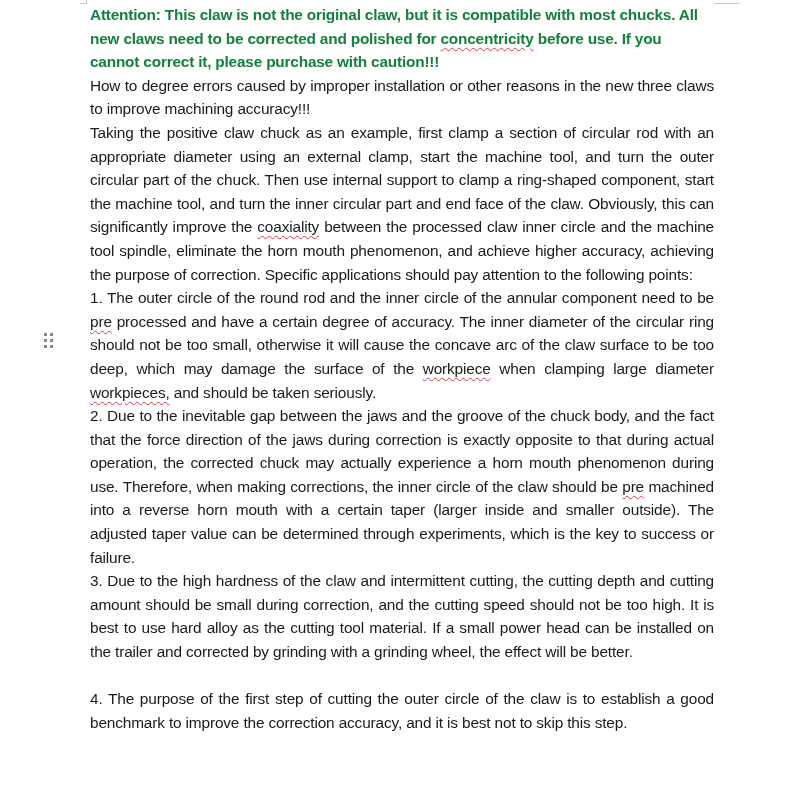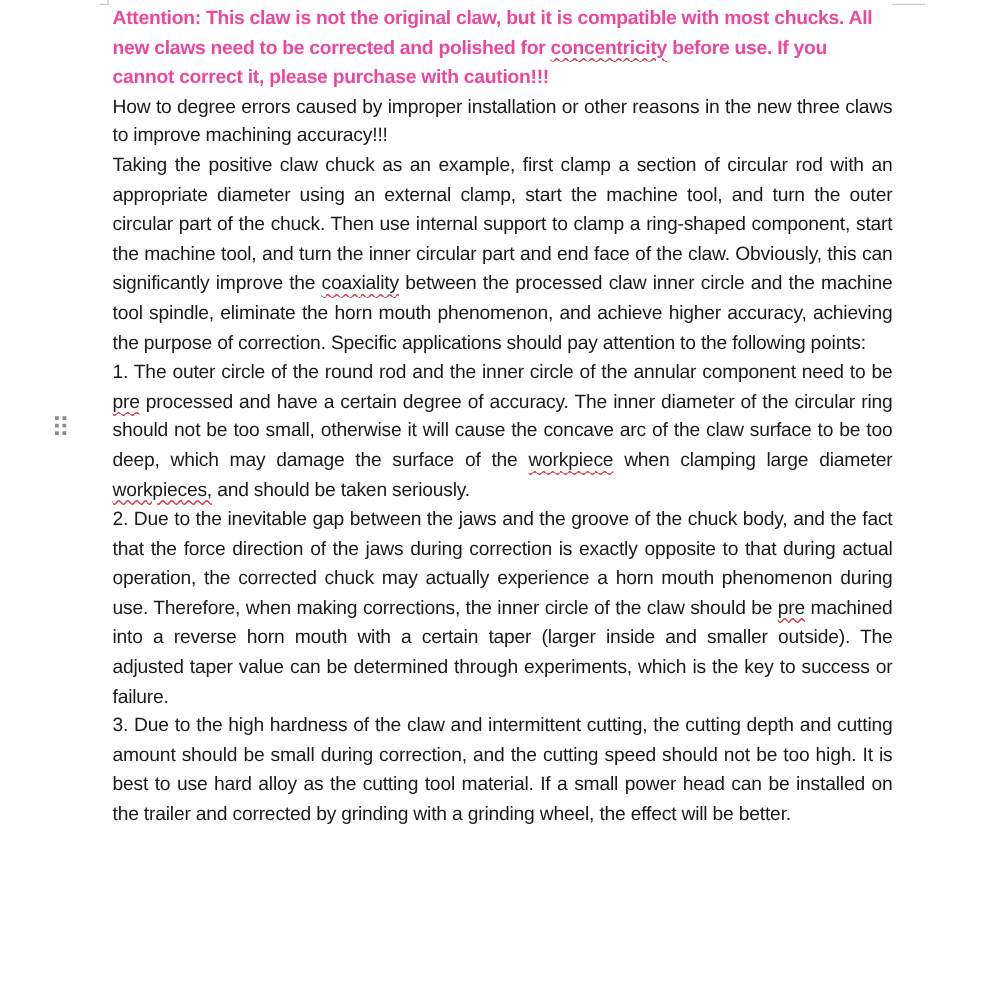--- a/index.html
+++ b/index.html
@@ -56,21 +56,21 @@
     font-size: 15.4px;
     line-height: 23.6px;
     color: #1a1a1a;
     text-align: justify;
     letter-spacing: -0.15px;
   }
   .page p {
     margin: 0;
   }
   .warning {
-    color: #ec4899;
+    color: #15803d;
     font-weight: bold;
     text-align: left;
     letter-spacing: -0.2px;
   }
   .spell {
     text-decoration: underline wavy #d2394b;
     text-decoration-thickness: 1px;
     text-underline-offset: 3px;
   }
   .blank-line {
@@ -101,14 +101,15 @@
   <p><span>Taking the positive claw chuck as an example, first clamp a section of circular rod with an appropriate diameter using an external clamp, start the machine tool, and turn the outer circular part of the chuck. Then use internal support to clamp a ring-shaped component, start the machine tool, and turn the inner circular part and end face of the claw. Obviously, this can significantly improve the </span><span class="spell">coaxiality</span><span> between the processed claw inner circle and the machine tool spindle, eliminate the horn mouth phenomenon, and achieve higher accuracy, achieving the purpose of correction. Specific applications should pay attention to the following points:</span></p>
 
   <p><span>1. The outer circle of the round rod and the inner circle of the annular component need to be </span><span class="spell">pre</span><span> processed and have a certain degree of accuracy. The inner diameter of the circular ring should not be too small, otherwise it will cause the concave arc of the claw surface to be too deep, which may damage the surface of the </span><span class="spell">workpiece</span><span> when clamping large diameter </span><span class="spell">workpieces,</span><span> and should be taken seriously.</span></p>
 
   <p><span>2. Due to the inevitable gap between the jaws and the groove of the chuck body, and the fact that the force direction of the jaws during correction is exactly opposite to that during actual operation, the corrected chuck may actually experience a horn mouth phenomenon during use. Therefore, when making corrections, the inner circle of the claw should be </span><span class="spell">pre</span><span> machined into a reverse horn mouth with a certain taper (larger inside and smaller outside). The adjusted taper value can be determined through experiments, which is the key to success or failure.</span></p>
 
   <p>3. Due to the high hardness of the claw and intermittent cutting, the cutting depth and cutting amount should be small during correction, and the cutting speed should not be too high. It is best to use hard alloy as the cutting tool material. If a small power head can be installed on the trailer and corrected by grinding with a grinding wheel, the effect will be better.</p>
 
   <div class="blank-line"></div>
 
+  <p>4. The purpose of the first step of cutting the outer circle of the claw is to establish a good benchmark to improve the correction accuracy, and it is best not to skip this step.</p>
 
 </div>
 
 </body></html>

